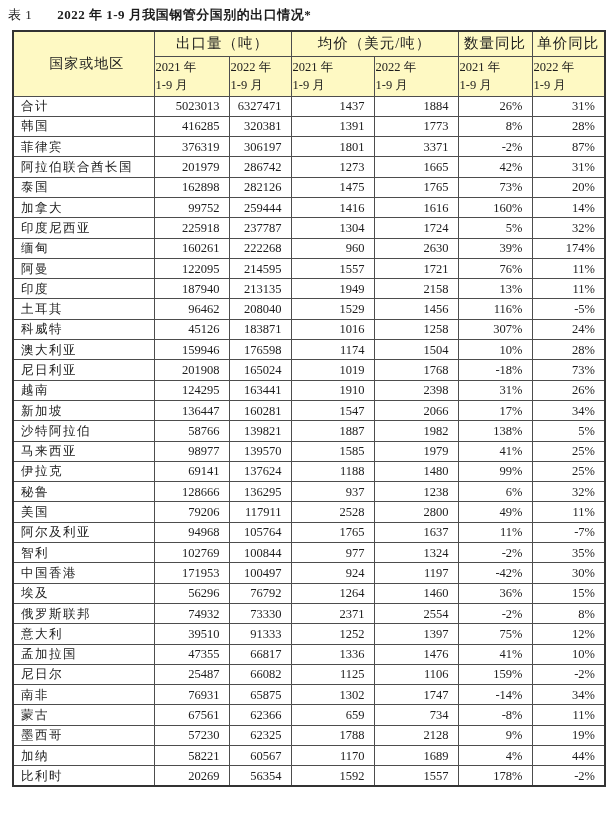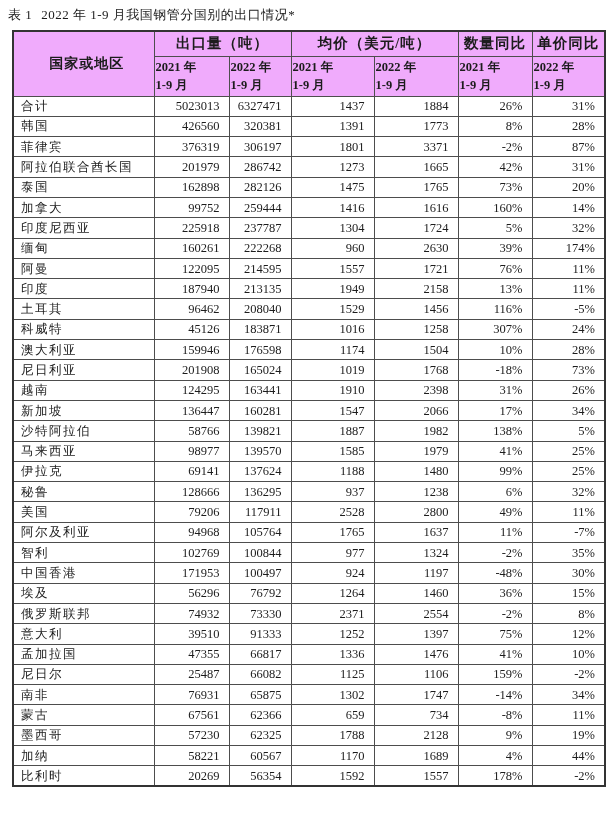--- a/index.html
+++ b/index.html
@@ -19,40 +19,40 @@
     background: #ffffff;
   }
   .title-line {
     padding: 6px 0 0 8px;
     font-size: 13px;
     line-height: 18px;
     white-space: nowrap;
     letter-spacing: 0.5px;
   }
   .title-prefix { font-weight: normal; text-align: center; }
-  .title-main { font-weight: normal; margin-left: 9px; }
+  .title-main { font-weight: bold; margin-left: 25px; }
 
   table.export-table {
     border-collapse: collapse;
     table-layout: fixed;
     width: 592px;
     margin: 6px 0 0 12px;
     border: 2px solid #333333;
   }
   .export-table th, .export-table td {
     border: 1px solid #4d4d4d;
     box-sizing: border-box;
     overflow: hidden;
     white-space: nowrap;
   }
   .export-table thead th {
-    font-weight: bold;
+    font-weight: normal;
     text-align: center;
     vertical-align: middle;
-    background: #f0abfc;
+    background: #fef9c3;
   }
   .th-group {
     height: 25px;
     font-size: 14.5px;
     letter-spacing: 1px;
   }
   .th-country {
     font-size: 14px;
     text-align: left;
     padding-left: 7px;
@@ -144,21 +144,21 @@
           <td class="col-country">合计</td>
           <td class="col-num">5023013</td>
           <td class="col-num">6327471</td>
           <td class="col-num">1437</td>
           <td class="col-num">1884</td>
           <td class="col-num">26%</td>
           <td class="col-num">31%</td>
         </tr>
         <tr>
           <td class="col-country">韩国</td>
-          <td class="col-num">426560</td>
+          <td class="col-num">416285</td>
           <td class="col-num">320381</td>
           <td class="col-num">1391</td>
           <td class="col-num">1773</td>
           <td class="col-num">8%</td>
           <td class="col-num">28%</td>
         </tr>
         <tr>
           <td class="col-country">菲律宾</td>
           <td class="col-num">376319</td>
           <td class="col-num">306197</td>
@@ -346,21 +346,21 @@
           <td class="col-num">1324</td>
           <td class="col-num">-2%</td>
           <td class="col-num">35%</td>
         </tr>
         <tr>
           <td class="col-country">中国香港</td>
           <td class="col-num">171953</td>
           <td class="col-num">100497</td>
           <td class="col-num">924</td>
           <td class="col-num">1197</td>
-          <td class="col-num">-48%</td>
+          <td class="col-num">-42%</td>
           <td class="col-num">30%</td>
         </tr>
         <tr>
           <td class="col-country">埃及</td>
           <td class="col-num">56296</td>
           <td class="col-num">76792</td>
           <td class="col-num">1264</td>
           <td class="col-num">1460</td>
           <td class="col-num">36%</td>
           <td class="col-num">15%</td>

